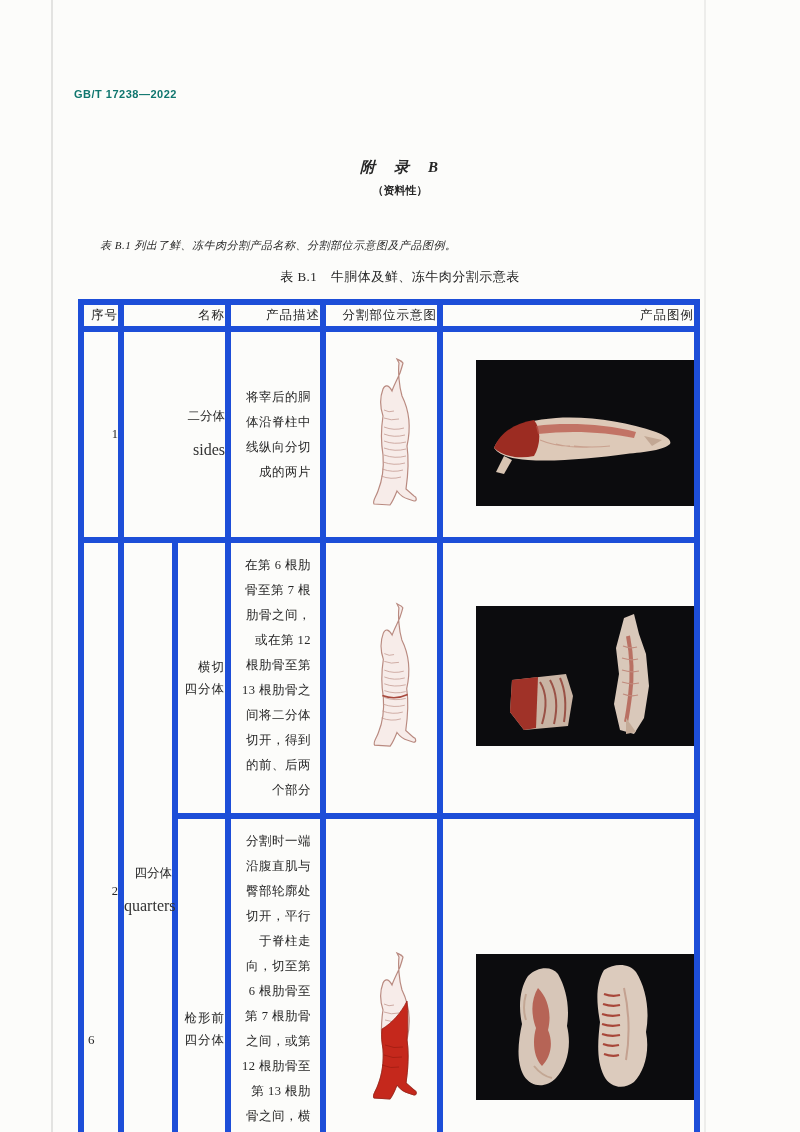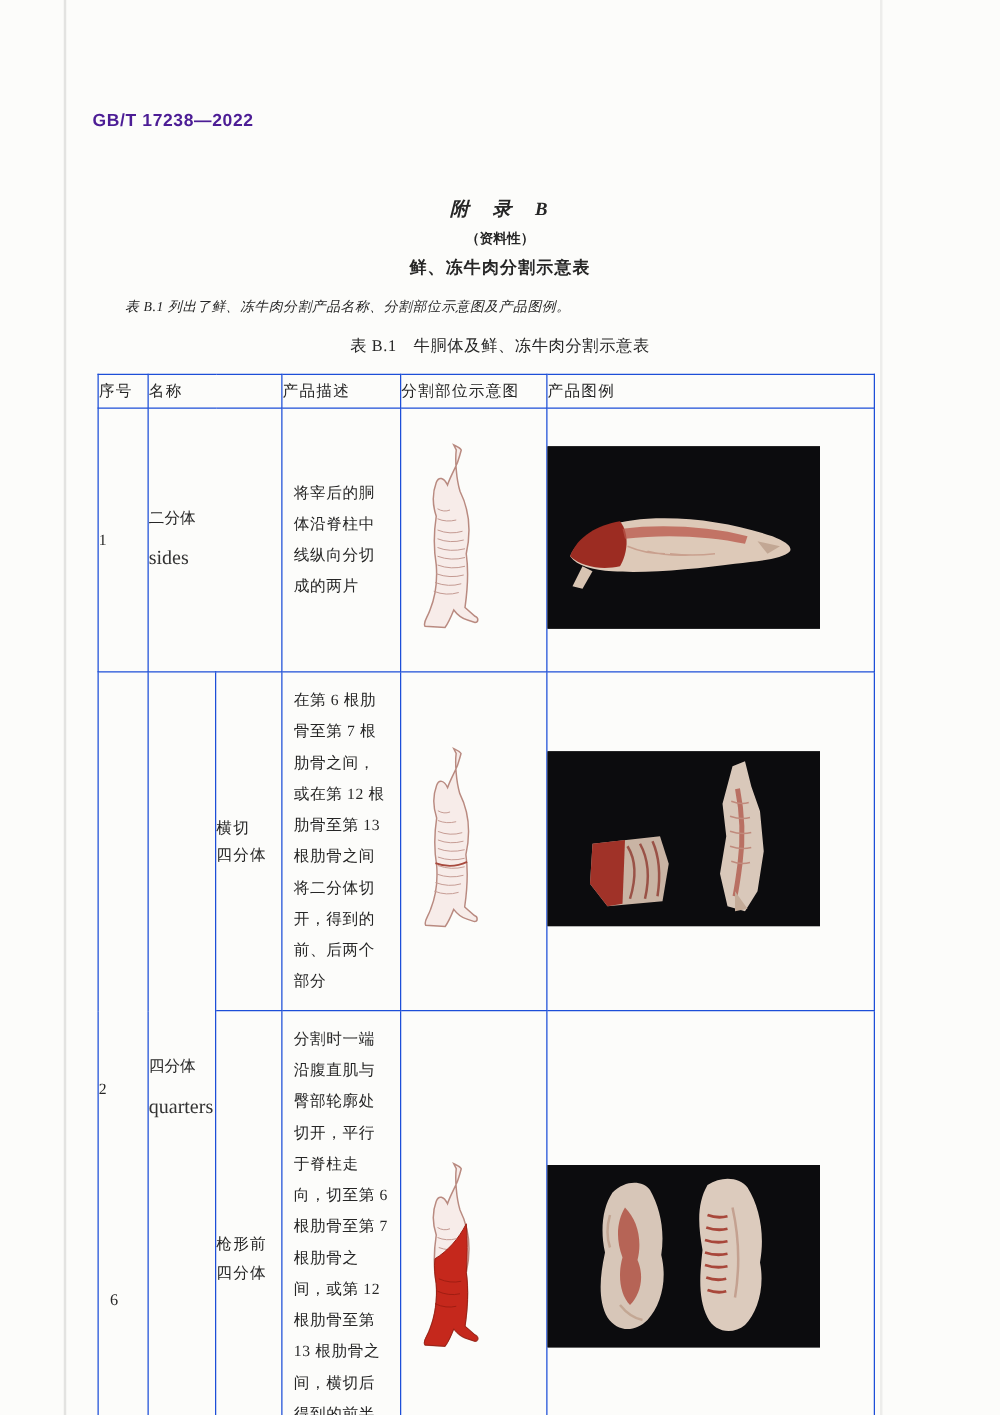--- a/index.html
+++ b/index.html
@@ -5,34 +5,34 @@
   * { margin:0; padding:0; box-sizing:border-box; }
   html,body { background:#e8e8e8; }
   .page {
     position:relative; width:800px; height:1132px; margin:0 auto;
     background:#fcfcfa; overflow:hidden;
     font-family:"Liberation Serif", serif; color:#262626;
   }
   .scan-line-left { position:absolute; left:51px; top:0; width:2px; height:1132px; background:#e3e3e1; }
   .scan-line-right{ position:absolute; left:704px; top:0; width:2px; height:1132px; background:#ededeb; }
   .doc-code { position:absolute; left:74px; top:88px; font-family:"Liberation Sans", sans-serif;
-              font-weight:bold; font-size:14px; letter-spacing:.5px; color:#4c1d95; }
+              font-weight:bold; font-size:11px; letter-spacing:.5px; color:#0f766e; }
   .center-block { position:absolute; top:158px; left:0; width:100%; text-align:center; }
   .appendix-title { font-size:15px; font-weight:bold; letter-spacing:2px;font-style:italic; }
   .appendix-type  { font-size:11px; font-weight:bold; margin-top:6px; }
   .appendix-heading { font-size:13.5px; font-weight:bold; margin-top:7px; letter-spacing:1px; }
   .intro { position:absolute; top:238px; left:78px; width:624px; font-size:11px;
            text-indent:2em; letter-spacing:.5px;font-style:italic; }
   .tbl-caption { position:absolute; top:268px; left:0; width:100%; text-align:center;
                  font-weight:normal; font-size:13px; letter-spacing:.5px; }
   table.cut { position:absolute; top:299px; left:78px; width:622px;
               border-collapse:collapse; table-layout:fixed;
               border:1.5px solid #3c3c3c; }
-  table.cut th, table.cut td { border:1px solid #1d4ed8; font-weight:normal;
-              font-size:12.5px; text-align:left; vertical-align:middle; }
+  table.cut th, table.cut td { border:6px solid #1d4ed8; font-weight:normal;
+              font-size:12.5px; text-align:right; vertical-align:middle; }
   table.cut thead th { height:27px; letter-spacing:1px; }
   td.seq { font-size:12px; }
   td.name { line-height:1.5; }
   .name-en { font-size:16px; color:#333; margin-top:12px; }
   td.subname { white-space:pre-line; line-height:1.8; letter-spacing:1px; }
   td.desc { text-align:justify; padding:10px 9px; line-height:2.0; letter-spacing:.5px; }
   td.diag, td.photo { text-align:center; }
   .ph { display:inline-block; background:#0c0c0e; line-height:0; }
   .carcass-outline { fill:#f7ece9; stroke:#b98a80; stroke-width:1.2; }
   .rib { fill:none; stroke:#c49a92; stroke-width:.8; }
@@ -43,21 +43,20 @@
 
 <div class="page">
   <div class="scan-line-left"></div>
   <div class="scan-line-right"></div>
 
   <div class="doc-code">GB/T 17238—2022</div>
 
   <div class="center-block">
     <div class="appendix-title">附　录　B</div>
     <div class="appendix-type">（资料性）</div>
-    <div class="appendix-heading">鲜、冻牛肉分割示意表</div>
   </div>
 
   <div class="intro">表 B.1 列出了鲜、冻牛肉分割产品名称、分割部位示意图及产品图例。</div>
 
   <div class="tbl-caption">表 B.1　牛胴体及鲜、冻牛肉分割示意表</div>
 
   <table class="cut">
     <colgroup>
       <col style="width:40px">
         <col style="width:54px">

